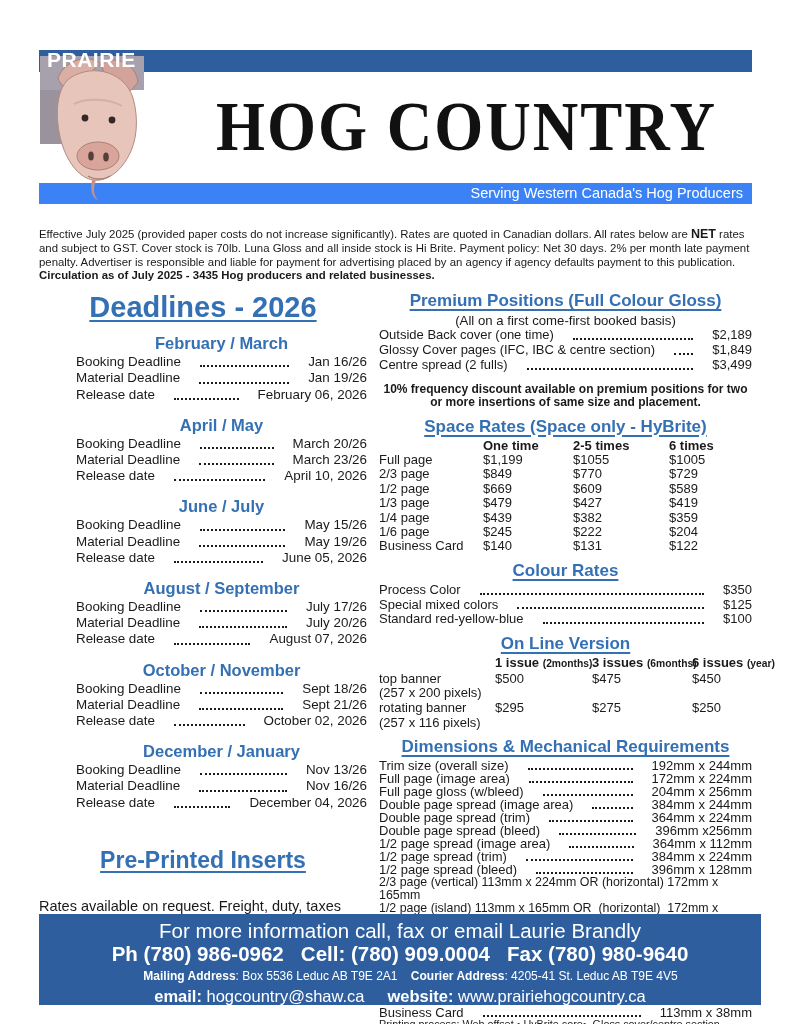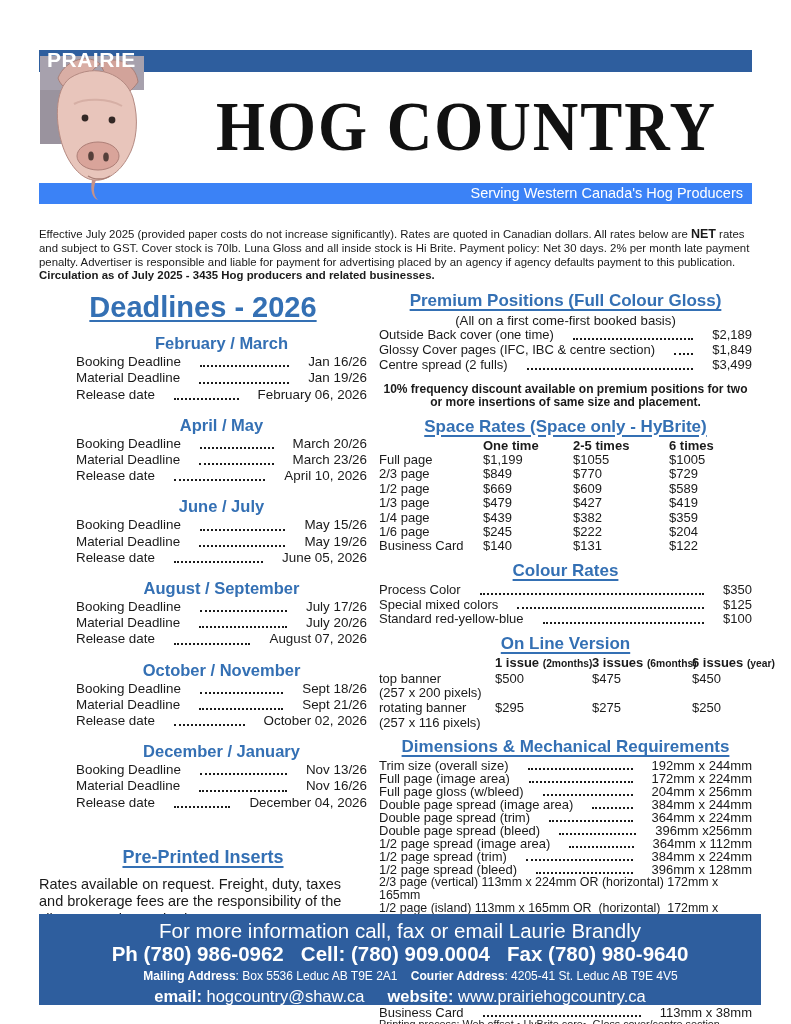--- a/index.html
+++ b/index.html
@@ -33,21 +33,21 @@
   .col-right { flex:1; min-width:0; }
   .blue-h { color:#3470b4; font-weight:bold; text-align:center;
             text-decoration:underline; text-decoration-thickness:2px; text-underline-offset:3px; }
   .deadlines-title { font-size:29px; margin-bottom:10px; }
   .month { color:#3470b4; font-weight:bold; font-size:16.5px; text-align:center; margin-bottom:1px; }
   .dsec { margin-bottom:13px;margin-left:37px; }
   .lrow { display:flex; font-size:13.4px; line-height:16.2px;gap:16px; }
   .lrow .lab { white-space:nowrap; }
   .lrow .dots { flex:1; border-bottom:2px dotted #1c1c1c; margin:0 3px 3px 3px; align-self:flex-end; min-width:8px; }
   .lrow .val { white-space:nowrap; }
-  .inserts-title { font-size:18px; margin:36px 0 8px 0; }
+  .inserts-title { font-size:23px; margin:36px 0 24px 0; }
   .inserts-body { font-size:14.5px; line-height:17.5px; }
   
   .rsec-h { font-size:17px; margin-bottom:2px; }
   .premium-sub { text-align:center; font-size:13.2px; line-height:15px; }
   .r13 { font-size:13px; line-height:14.8px; }
   .premium-note { font-weight:bold; font-size:12px; line-height:13.5px; text-align:center; margin-top:10px; }
   .rsec { margin-bottom:7px; }
   .grid-space { display:grid; grid-template-columns:104px 90px 96px 1fr;
                 font-size:13px; line-height:14.4px; }
   .grid-space .hd { font-weight:bold; }

